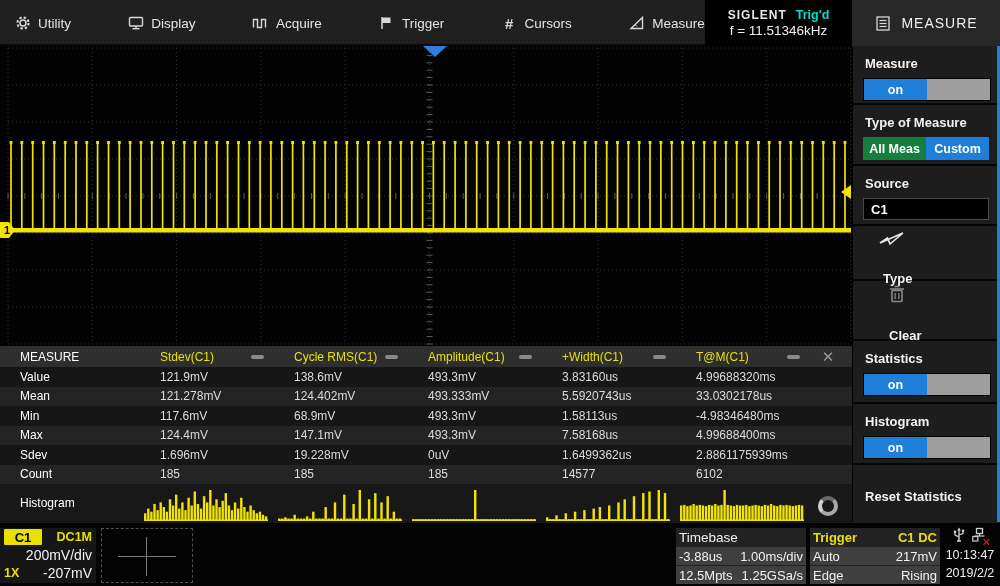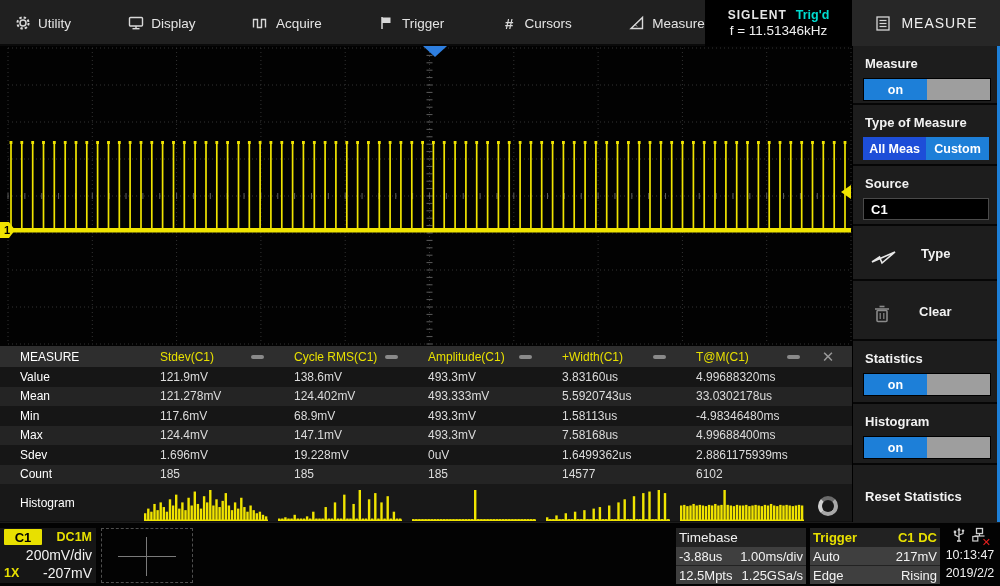--- a/index.html
+++ b/index.html
@@ -25,21 +25,21 @@
   .sidebar{position:absolute;left:852px;top:46px;width:148px;height:476px;background:#1d1d1d;border-left:1px solid #000;box-sizing:border-box;}
   .sb-edge{position:absolute;right:0;top:0;width:3px;height:476px;}
   .sb-sec{padding:7px 10px 0 10px;border-bottom:2px solid #060606;box-sizing:border-box;}
   .sb-label{font-size:13px;font-weight:bold;color:#f2f2f2;margin:3px 0 7px 2px;}
   .toggle{display:flex;width:126px;height:21px;border:1px solid #000;margin-bottom:4px;cursor:pointer;}
   .tog-on{width:50%;display:flex;align-items:center;justify-content:center;font-size:12.5px;font-weight:bold;color:#fff;}
   .tog-off{width:50%;background:#9e9e9e;}
   .seg{display:flex;width:126px;height:23px;margin-bottom:9px;cursor:pointer;}
   .seg>div{width:50%;display:flex;align-items:center;justify-content:center;font-size:12.5px;font-weight:bold;color:#fff;}
   .dropdown{width:126px;height:22px;background:#000;border:1px solid #4a4a4a;display:flex;align-items:center;padding-left:7px;box-sizing:border-box;font-size:13px;font-weight:bold;color:#fff;margin-bottom:9px;cursor:pointer;}
-  .sb-btnrow{display:flex;gap:12px;padding:14px 6px 16px 8px;cursor:pointer;}
+  .sb-btnrow{display:flex;align-items:center;gap:24px;padding:14px 6px 16px 8px;cursor:pointer;flex-direction:column;}
   .sb-btnrow .sb-label{margin:0;}
   
   .mtable{position:absolute;left:0;top:346px;width:852px;height:176px;background:#101010;}
   .trow{display:grid;grid-template-columns:140px 134px 134px 134px 134px 134px 36px;align-items:center;height:19.5px;font-size:12px;color:#dcdcdc;}
   .trow.head{height:21px;background:#2e2e2e;color:#f0f0f0;}
   .trow.odd{background:#161616;}
   .trow.even{background:#242424;}
   .tlab{padding-left:20px;color:#fff;}
   .tcell{padding-left:20px;white-space:nowrap;}
   .thcell{display:flex;align-items:center;justify-content:space-between;padding-left:20px;color:#e8e000;}
@@ -438,21 +438,21 @@
     <div class="sb-sec" style="height:59px">
       <div class="sb-label">Measure</div>
       <div class="toggle">
         <div class="tog-on" style="background:#1d7fd8">on</div>
         <div class="tog-off"></div>
       </div>
     </div>
     <div class="sb-sec" style="height:61px">
       <div class="sb-label">Type of Measure</div>
       <div class="seg">
-        <div style="background:#1d4ed8">All Meas</div>
+        <div style="background:#15803d">All Meas</div>
         <div style="background:#1d7fd8">Custom</div>
       </div>
     </div>
     <div class="sb-sec" style="height:60px">
       <div class="sb-label">Source</div>
       <div class="dropdown">
         <span>C1</span>
       </div>
     </div>
     <div class="sb-sec" style="height:55px;display:flex;align-items:center">

